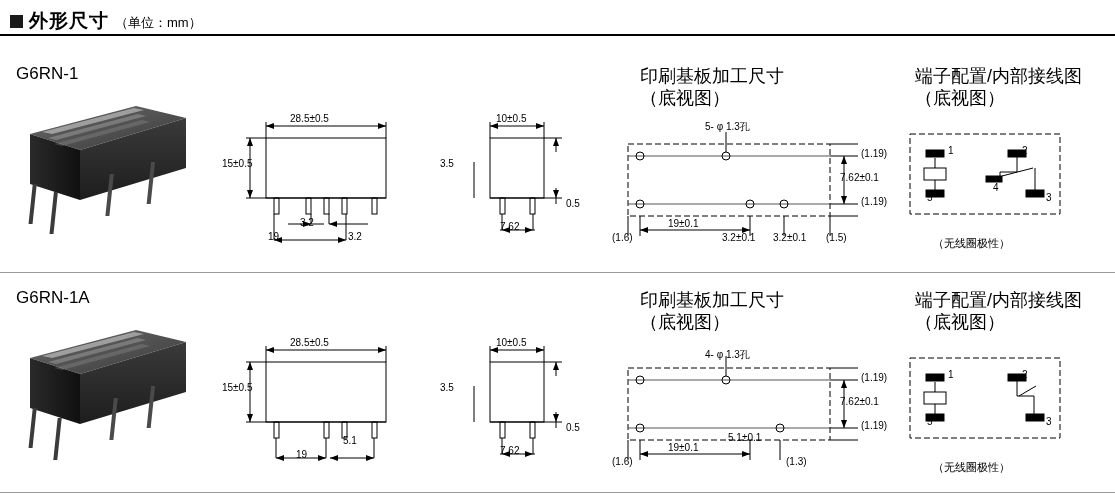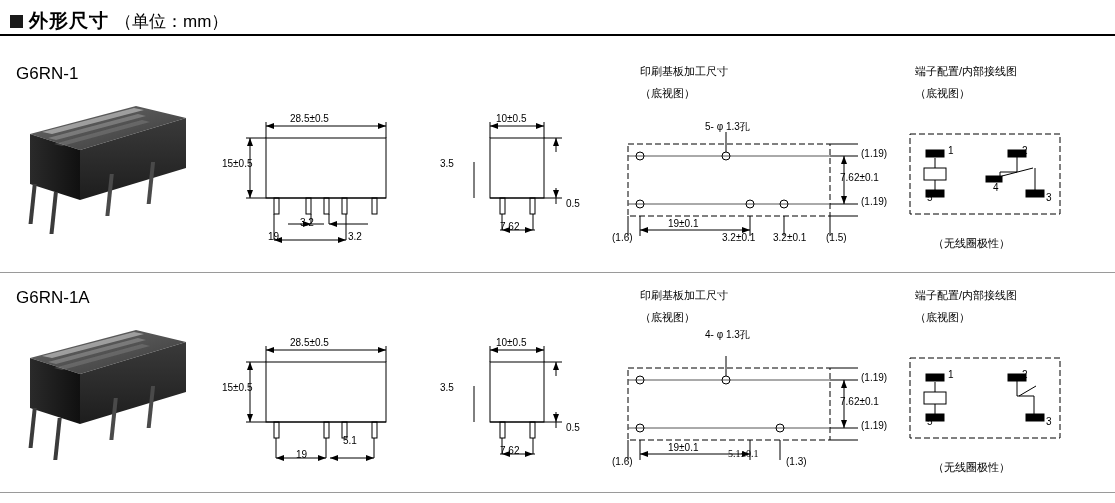--- a/index.html
+++ b/index.html
@@ -9,26 +9,26 @@
     color:#000;position:relative;overflow:hidden;
   }
   .page{position:relative;width:1115px;height:363px;}
 
   
   .section-title{
     position:absolute;left:10px;top:8px;display:flex;align-items:baseline;gap:6px;
   }
   .sq{width:13px;height:13px;background:#1a1a1a;display:inline-block;position:relative;top:1px;}
   .section-title .t1{font-size:19px;font-weight:bold;letter-spacing:1px;}
-  .section-title .t2{font-size:17px;}
+  .section-title .t2{font-size:13px;}
   .hrule{position:absolute;left:0;height:1px;background:#000;}
   .hrule.thin{background:#9a9a9a;}
 
   
-  .lbl{position:absolute;font-size:11px;white-space:nowrap;}
+  .lbl{position:absolute;font-size:18px;white-space:nowrap;}
   .lbl.sm{font-size:11px;}
   .lbl.xs{font-size:10px;}
   .lbl.model{font-size:17px;}
 
   
   .photo{position:absolute;}
   .photo svg{display:block;}
 
   
   .draw{position:absolute;}
@@ -392,27 +392,27 @@
         <line x1="14" y1="90" x2="14" y2="110"></line>
       </g>
       <g fill="#000">
         <polygon points="230,30 227,38 233,38"></polygon>
         <polygon points="230,78 227,70 233,70"></polygon>
         <polygon points="26,104 34,101 34,107"></polygon>
         <polygon points="136,104 128,101 128,107"></polygon>
       </g>
     </svg>
   </div>
-  <div class="lbl xs" style="left:705px;top:328px;">4- φ 1.3孔</div>
+  <div class="lbl xs" style="left:705px;top:348px;">4- φ 1.3孔</div>
   <div class="lbl xs" style="left:861px;top:372px;">(1.19)</div>
   <div class="lbl xs" style="left:840px;top:396px;">7.62±0.1</div>
   <div class="lbl xs" style="left:861px;top:420px;">(1.19)</div>
   <div class="lbl xs" style="left:612px;top:456px;">(1.6)</div>
   <div class="lbl xs" style="left:668px;top:442px;">19±0.1</div>
-  <div class="lbl xs" style="left:728px;top:448px;font-family:Liberation Serif, serif;">5.1±0.1</div>
+  <div class="lbl xs" style="left:728px;top:432px;">5.1±0.1</div>
   <div class="lbl xs" style="left:786px;top:456px;">(1.3)</div>
 
   <div class="draw" style="left:900px;top:352px;">
     <svg width="180" height="100" viewBox="0 0 180 100">
       <g stroke="#000" fill="none" stroke-width="1">
         <rect x="10" y="6" width="150" height="80" stroke-dasharray="6,3"></rect>
         <rect x="24" y="40" width="22" height="12" fill="#fff"></rect>
         <line x1="35" y1="30" x2="35" y2="40"></line>
         <line x1="35" y1="52" x2="35" y2="62"></line>
         <rect x="26" y="22" width="18" height="7" fill="#000"></rect>

